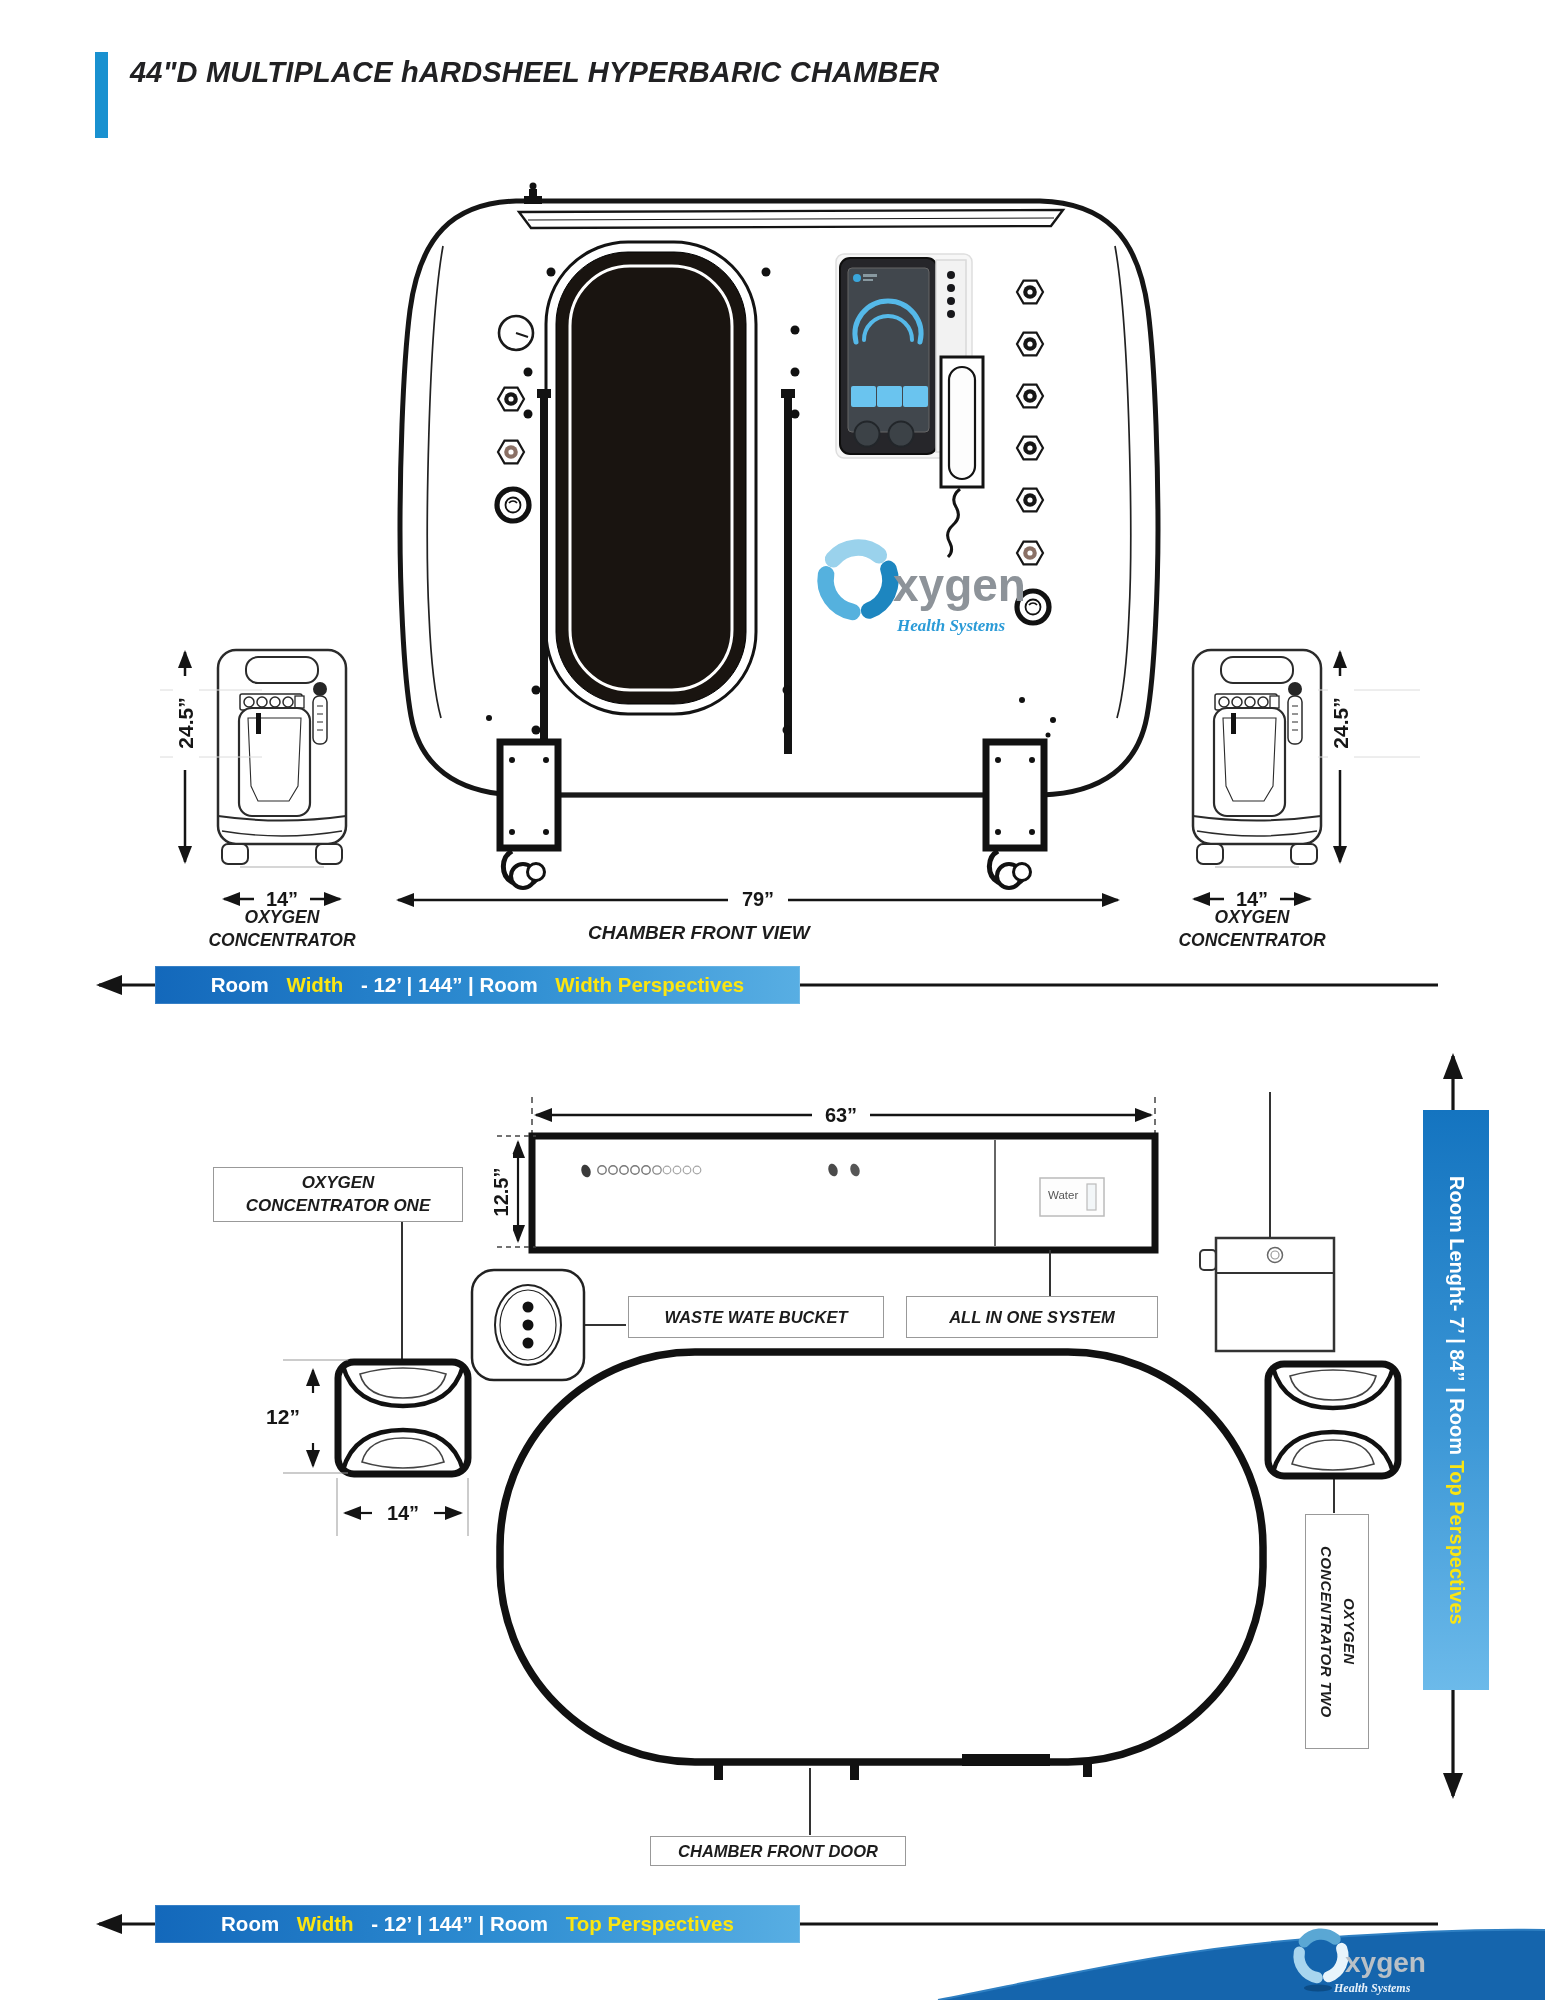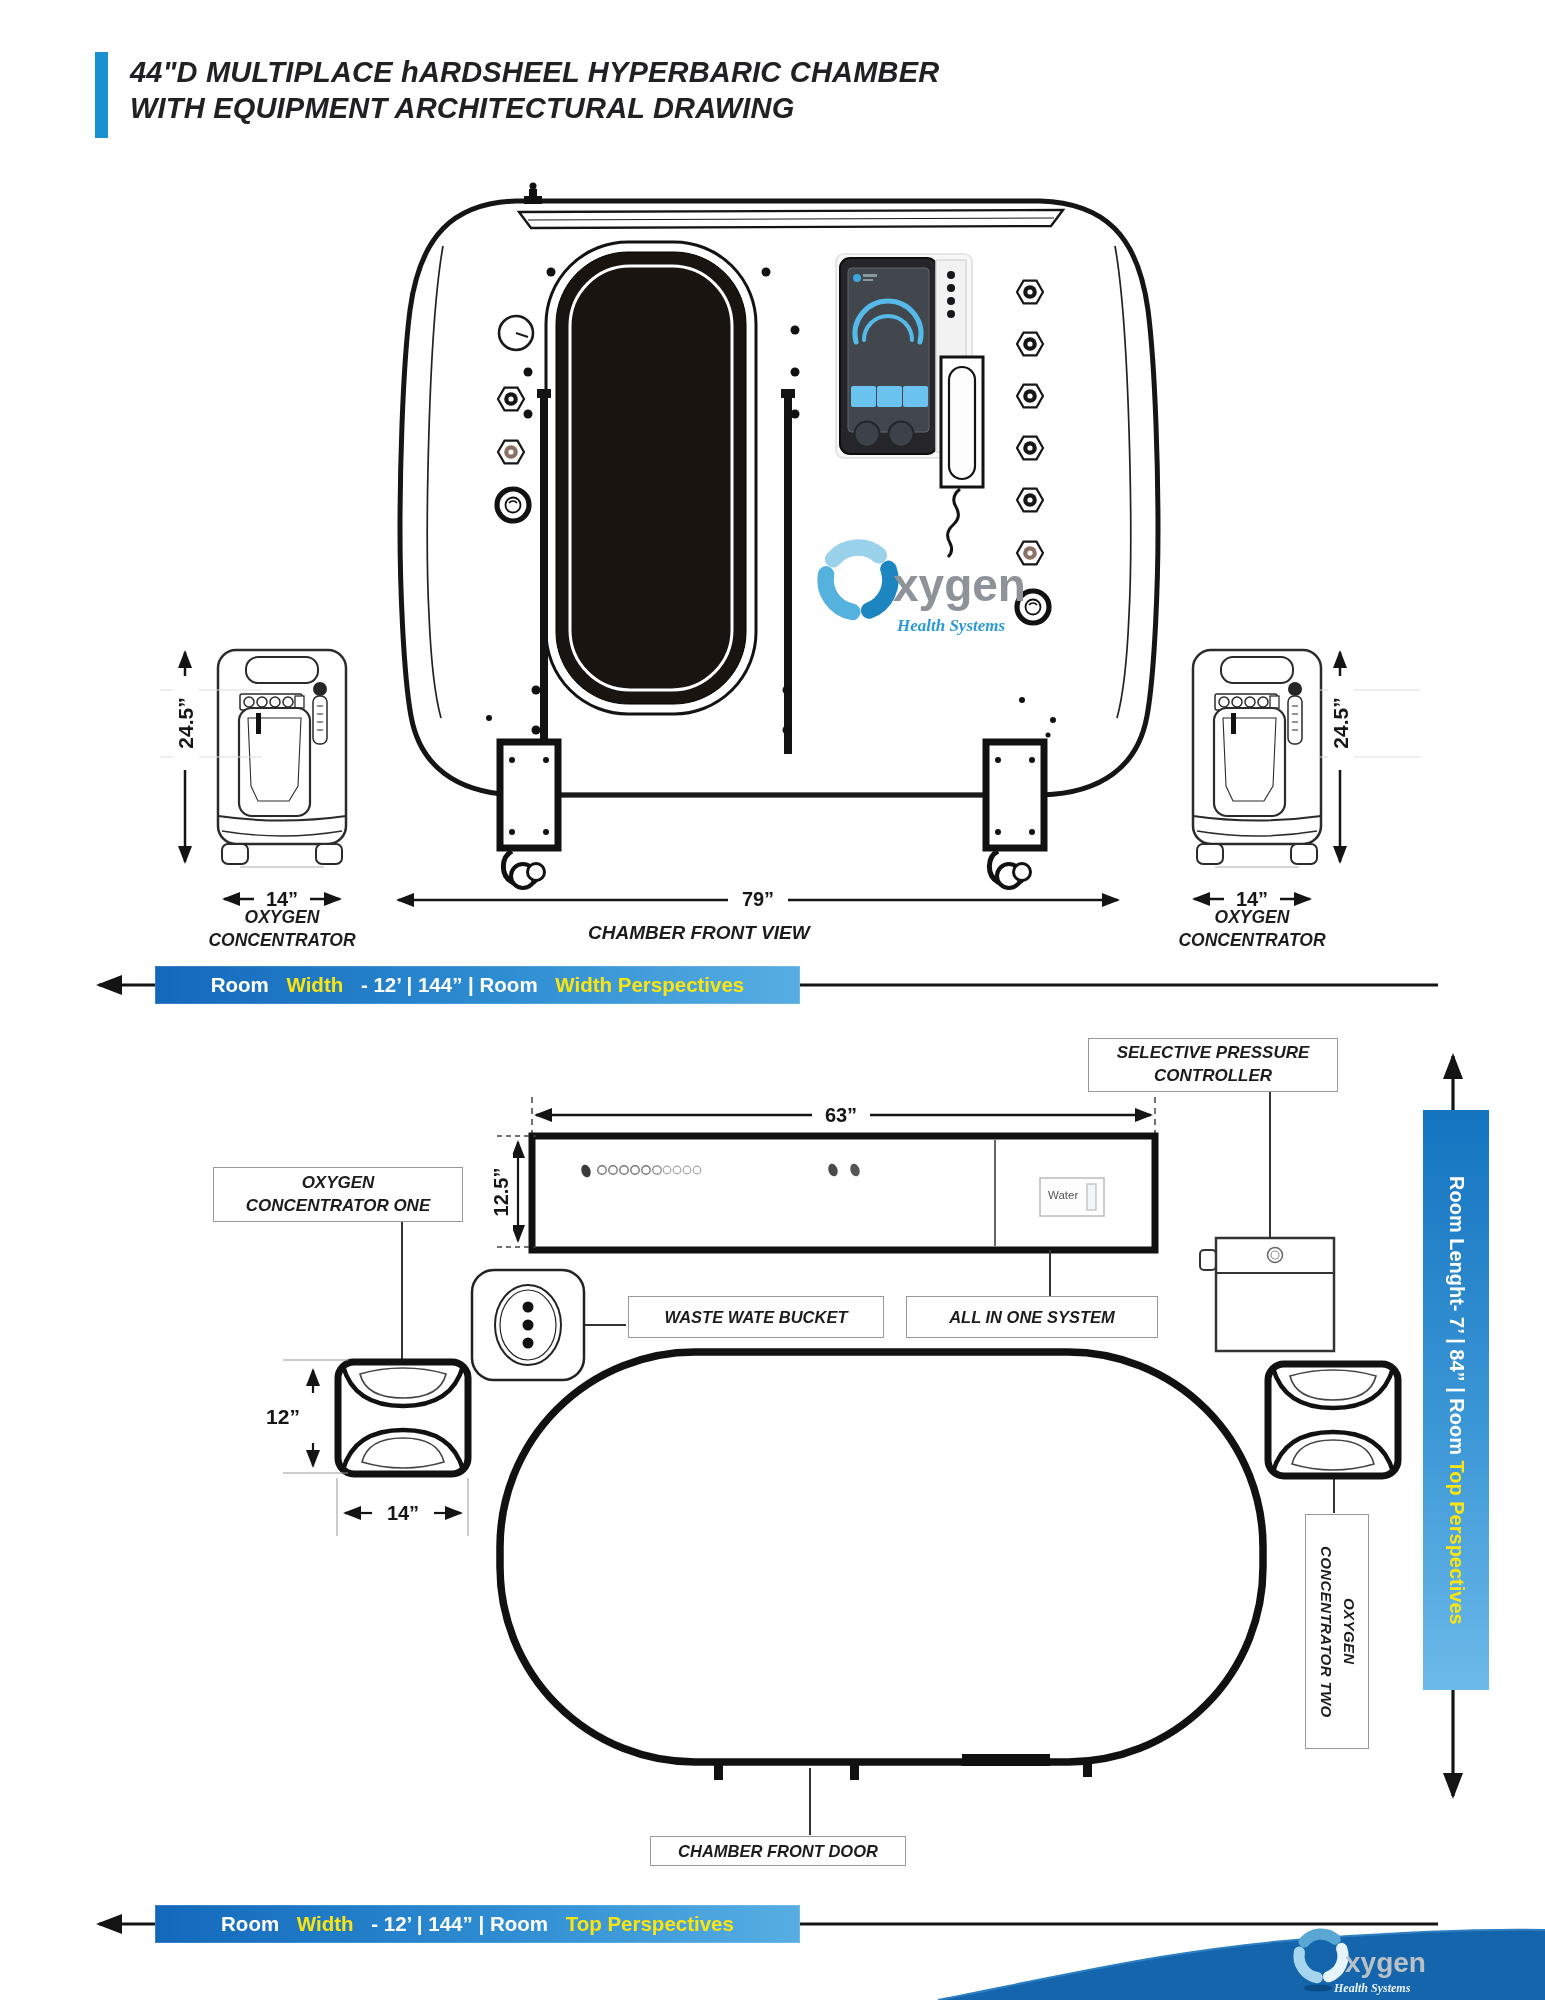--- a/index.html
+++ b/index.html
@@ -347,21 +347,20 @@
       </g>
       <ellipse cx="1318" cy="1988" rx="14" ry="3.5" fill="#0c4c86"></ellipse>
       <text x="1345" y="1972" style="font:700 28px 'Liberation Sans',sans-serif" fill="#b9c0c6">xygen</text>
       <text x="1334" y="1992" style="font:italic 600 12px 'Liberation Serif',serif" fill="#e8f2fa">Health Systems</text>
     </g>
   </svg>
 
   <div class="abs accent-bar" style="left:95px;top:52px"></div>
   <div class="abs" style="left:130px;top:54px">
     <div class="title">44"D MULTIPLACE hARDSHEEL HYPERBARIC CHAMBER</div>
-    <div class="title">WITH EQUIPMENT ARCHITECTURAL DRAWING</div>
   </div>
 
   <div class="abs dim rot" style="left:139px;top:710px;width:94px;height:26px;font-size:21px">24.5”</div>
   <div class="abs dim rot" style="left:1294px;top:710px;width:94px;height:26px;font-size:21px">24.5”</div>
   <div class="abs dim plain" style="left:255px;top:886px;width:54px;height:26px">14”</div>
   <div class="abs dim plain" style="left:1225px;top:886px;width:54px;height:26px">14”</div>
   <div class="abs dim" style="left:728px;top:886px;width:60px;height:27px">79”</div>
 
   <div class="abs name2" style="left:192px;top:906px;width:180px">
     <div>OXYGEN</div>
@@ -370,24 +369,20 @@
   <div class="abs name2" style="left:1162px;top:906px;width:180px">
     <div>OXYGEN</div>
     <div>CONCENTRATOR</div>
   </div>
   <div class="abs caption" style="left:588px;top:922px;width:340px">CHAMBER FRONT VIEW</div>
 
   <div class="abs banner" style="left:155px;top:966px;width:645px;height:38px">
     <span>Room </span><span class="yellow">Width</span><span> - 12’ | 144” | Room </span><span class="yellow">Width Perspectives</span>
   </div>
 
-  <div class="abs lbl" style="left:1088px;top:1038px;width:250px;height:54px">
-    <div>SELECTIVE PRESSURE</div>
-    <div>CONTROLLER</div>
-  </div>
   <div class="abs dim" style="left:812px;top:1102px;width:58px;height:26px">63”</div>
   <div class="abs dim rot" style="left:463px;top:1180px;width:76px;height:24px">12.5”</div>
   <div class="abs lbl" style="left:213px;top:1167px;width:250px;height:55px">
     <div>OXYGEN</div>
     <div>CONCENTRATOR ONE</div>
   </div>
   <div class="abs water-txt" style="left:1048px;top:1189px">Water</div>
   <div class="abs lbl small" style="left:628px;top:1296px;width:256px;height:42px">
     <div>WASTE WATE BUCKET</div>
   </div>

